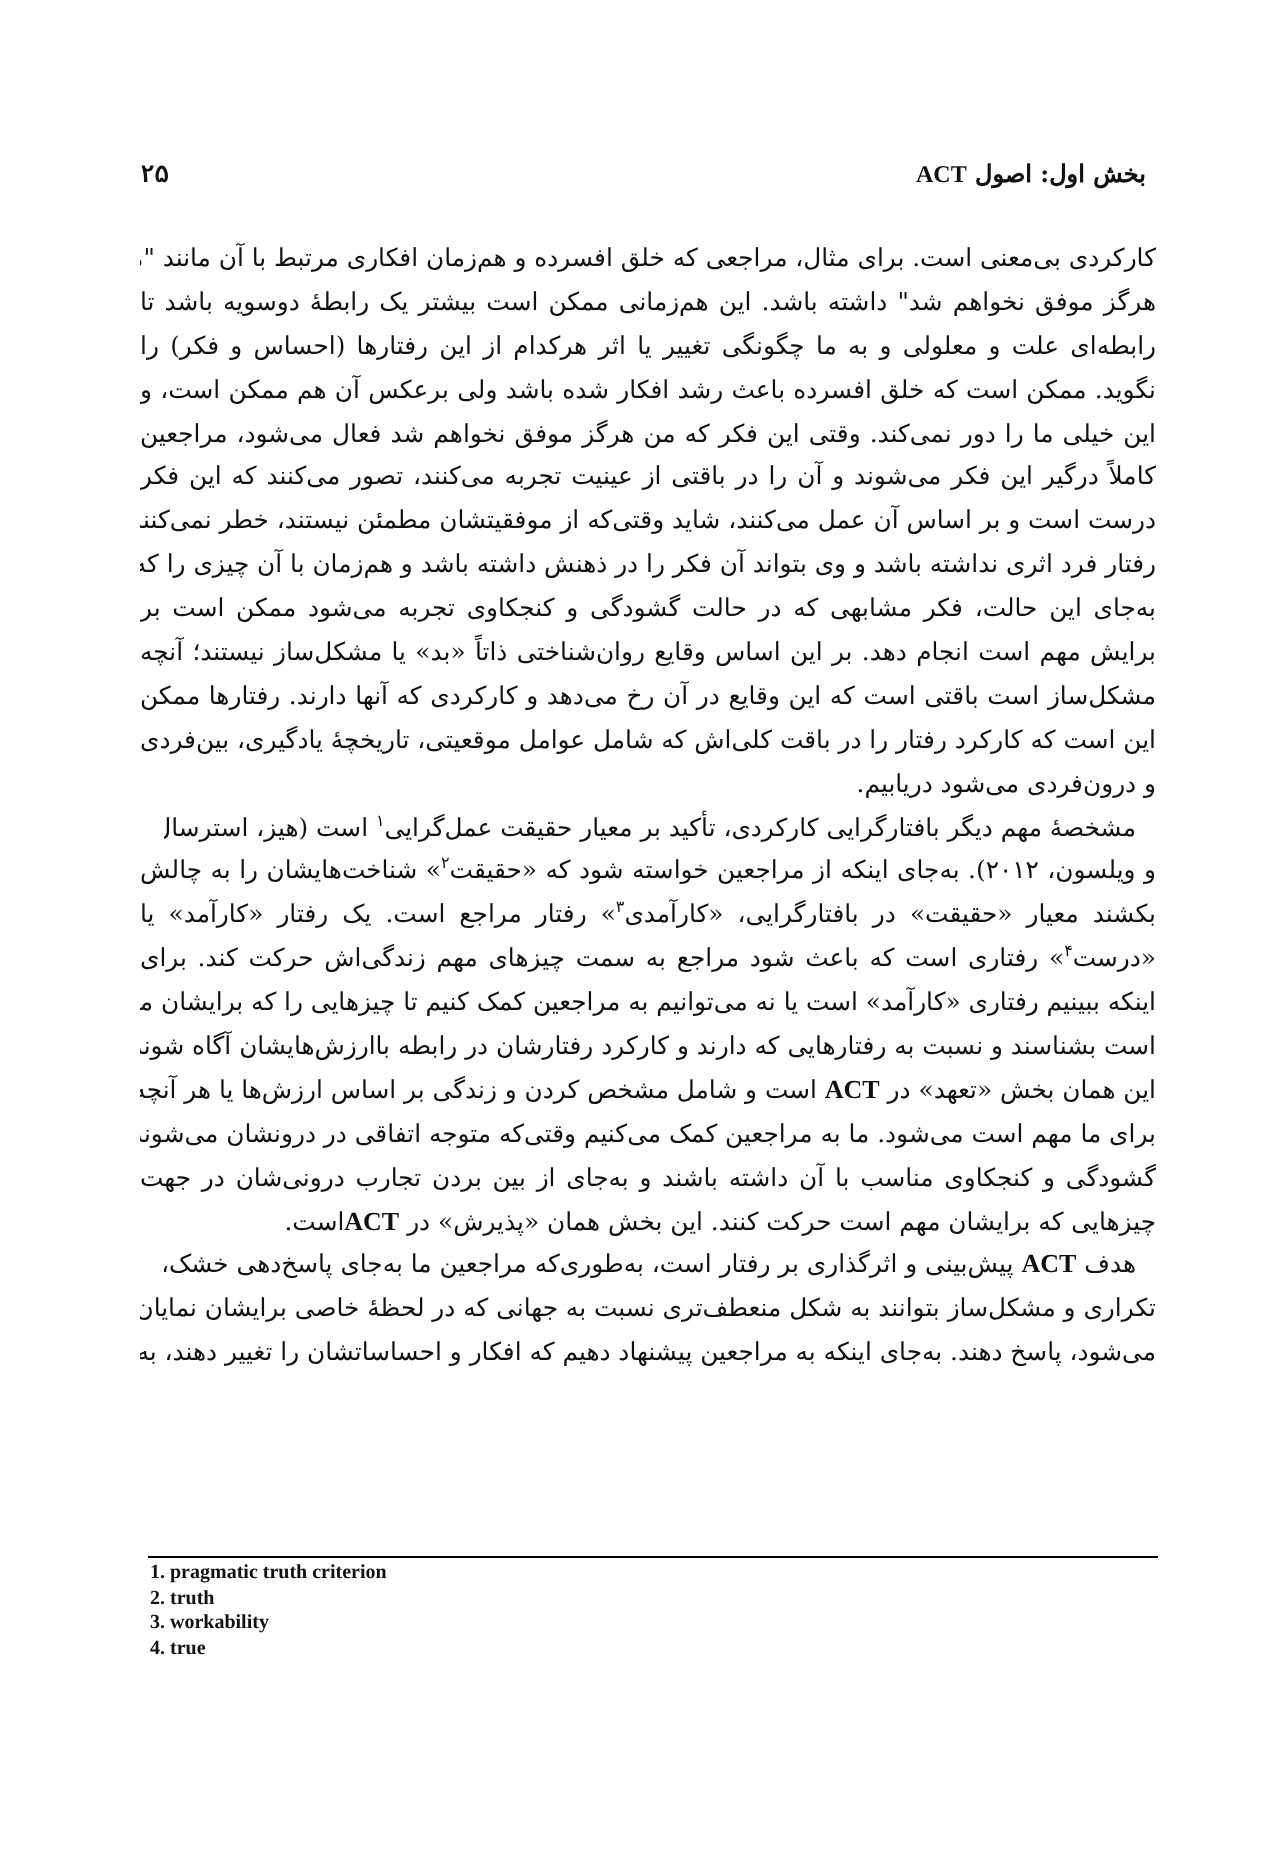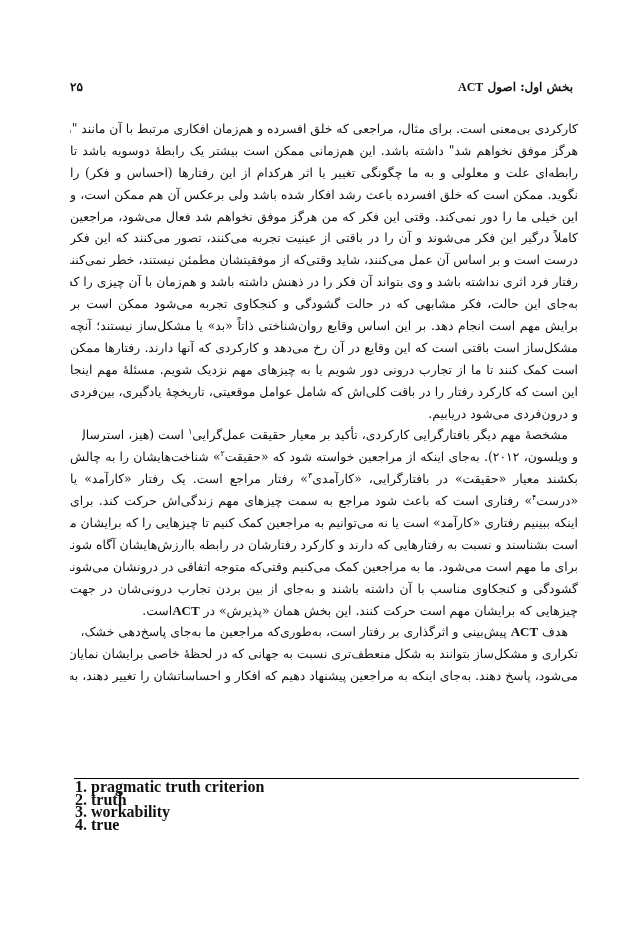--- a/index.html
+++ b/index.html
@@ -2,33 +2,33 @@
 <html><head>
 <meta charset="utf-8">
 <style>
   html, body { margin: 0; padding: 0; background: #ffffff; }
   body { width: 643px; height: 926px; position: relative; overflow: hidden;
          font-family: "DejaVu Sans", sans-serif; color: #111; }
   .header { position: absolute; top: 80px; left: 70px; right: 70px; height: 20px;
             direction: rtl; font-size: 12px; font-weight: bold; }
   .header .title { position: absolute; right: 0; top: 0; font-family: "DejaVu Serif", serif; }
   .header .title .act { font-family: "Liberation Serif", serif; font-weight: bold; }
-  .header .pnum { position: absolute; left: 0; top: 0; font-family: Liberation Sans, sans-serif; }
+  .header .pnum { position: absolute; left: 0; top: 0; font-family: Liberation Mono, monospace; }
   .body { position: absolute; top: 118px; left: 70px; width: 508px; direction: rtl;
           text-align: justify; text-align-last: auto; font-size: 12.4px; line-height: 21.9px;
           font-family: "DejaVu Serif", serif; }
   .body .line { display: block; text-align: justify; text-align-last: justify; white-space: nowrap; overflow: hidden; height: 21.9px; }
   .body .line.last { text-align-last: right; }
   .body .line.indent { padding-right: 10px; margin-left: 12px; }
   .body b.lat { font-family: "Liberation Serif", serif; font-weight: bold; font-size: 13px; }
   sup { font-size: 8px; line-height: 0; }
   .rule { position: absolute; top: 778px; left: 74px; width: 505px; height: 0;
           border-top: 1px solid #000; }
   .footnotes { position: absolute; top: 781px; left: 75px; direction: ltr;
-               font-family: "Liberation Serif", serif; font-weight: bold; font-size: 16px; line-height: 12.5px; }
+               font-family: "Liberation Serif", serif; font-weight: bold; font-size: 10px; line-height: 12.5px; }
   .footnotes .fn { display: block; }
 </style>
 </head>
 <body>
 
 <div class="header">
   <span class="title"><span>بخش اول: اصول</span> <span class="act">ACT</span></span>
   <span class="pnum">۲۵</span>
 </div>
 
@@ -37,30 +37,30 @@
   <span class="line">هرگز موفق نخواهم شد" داشته باشد. این هم‌زمانی ممکن است بیشتر یک رابطهٔ دوسویه باشد تا</span>
   <span class="line">رابطه‌ای علت و معلولی و به ما چگونگی تغییر یا اثر هرکدام از این رفتارها (احساس و فکر) را</span>
   <span class="line">نگوید. ممکن است که خلق افسرده باعث رشد افکار شده باشد ولی برعکس آن هم ممکن است، و</span>
   <span class="line">این خیلی ما را دور نمی‌کند. وقتی این فکر که من هرگز موفق نخواهم شد فعال می‌شود، مراجعین</span>
   <span class="line">کاملاً درگیر این فکر می‌شوند و آن را در باقتی از عینیت تجربه می‌کنند، تصور می‌کنند که این فکر</span>
   <span class="line">درست است و بر اساس آن عمل می‌کنند، شاید وقتی‌که از موفقیتشان مطمئن نیستند، خطر نمی‌کنند.</span>
   <span class="line">رفتار فرد اثری نداشته باشد و وی بتواند آن فکر را در ذهنش داشته باشد و هم‌زمان با آن چیزی را که</span>
   <span class="line">به‌جای این حالت، فکر مشابهی که در حالت گشودگی و کنجکاوی تجربه می‌شود ممکن است بر</span>
   <span class="line">برایش مهم است انجام دهد. بر این اساس وقایع روان‌شناختی ذاتاً «بد» یا مشکل‌ساز نیستند؛ آنچه</span>
   <span class="line">مشکل‌ساز است باقتی است که این وقایع در آن رخ می‌دهد و کارکردی که آنها دارند. رفتارها ممکن</span>
-  <span class="line">است کمک کنند تا ما از تجارب درونی دور شویم یا به چیزهای مهم نزدیک شویم. مسئلهٔ مهم اینجا</span>
   <span class="line">این است که کارکرد رفتار را در باقت کلی‌اش که شامل عوامل موقعیتی، تاریخچهٔ یادگیری، بین‌فردی</span>
   <span class="line last">و درون‌فردی می‌شود دریابیم.</span>
 
   <span class="line indent"><span>مشخصهٔ مهم دیگر بافتارگرایی کارکردی، تأکید بر معیار حقیقت عمل‌گرایی</span><sup>۱</sup> <span>است (هیز، استرسال</span></span>
   <span class="line"><span>و ویلسون، ۲۰۱۲). به‌جای اینکه از مراجعین خواسته شود که «حقیقت</span><sup>۲</sup><span>» شناخت‌هایشان را به چالش</span></span>
   <span class="line"><span>بکشند معیار «حقیقت» در بافتارگرایی، «کارآمدی</span><sup>۳</sup><span>» رفتار مراجع است. یک رفتار «کارآمد» یا</span></span>
   <span class="line"><span>«درست</span><sup>۴</sup><span>» رفتاری است که باعث شود مراجع به سمت چیزهای مهم زندگی‌اش حرکت کند. برای</span></span>
   <span class="line">اینکه ببینیم رفتاری «کارآمد» است یا نه می‌توانیم به مراجعین کمک کنیم تا چیزهایی را که برایشان مهم</span>
   <span class="line">است بشناسند و نسبت به رفتارهایی که دارند و کارکرد رفتارشان در رابطه باارزش‌هایشان آگاه شوند.</span>
+  <span class="line"><span>این همان بخش «تعهد» در</span> <b class="lat">ACT</b> <span>است و شامل مشخص کردن و زندگی بر اساس ارزش‌ها یا هر آنچه</span></span>
   <span class="line">برای ما مهم است می‌شود. ما به مراجعین کمک می‌کنیم وقتی‌که متوجه اتفاقی در درونشان می‌شوند</span>
   <span class="line">گشودگی و کنجکاوی مناسب با آن داشته باشند و به‌جای از بین بردن تجارب درونی‌شان در جهت</span>
   <span class="line last"><span>چیزهایی که برایشان مهم است حرکت کنند. این بخش همان «پذیرش» در</span> <b class="lat">ACT</b><span>است.</span></span>
 
   <span class="line indent"><span>هدف</span> <b class="lat">ACT</b> <span>پیش‌بینی و اثرگذاری بر رفتار است، به‌طوری‌که مراجعین ما به‌جای پاسخ‌دهی خشک،</span></span>
   <span class="line">تکراری و مشکل‌ساز بتوانند به شکل منعطف‌تری نسبت به جهانی که در لحظهٔ خاصی برایشان نمایان</span>
   <span class="line">می‌شود، پاسخ دهند. به‌جای اینکه به مراجعین پیشنهاد دهیم که افکار و احساساتشان را تغییر دهند، به</span>
 </div>
 
 <div class="rule"></div>

